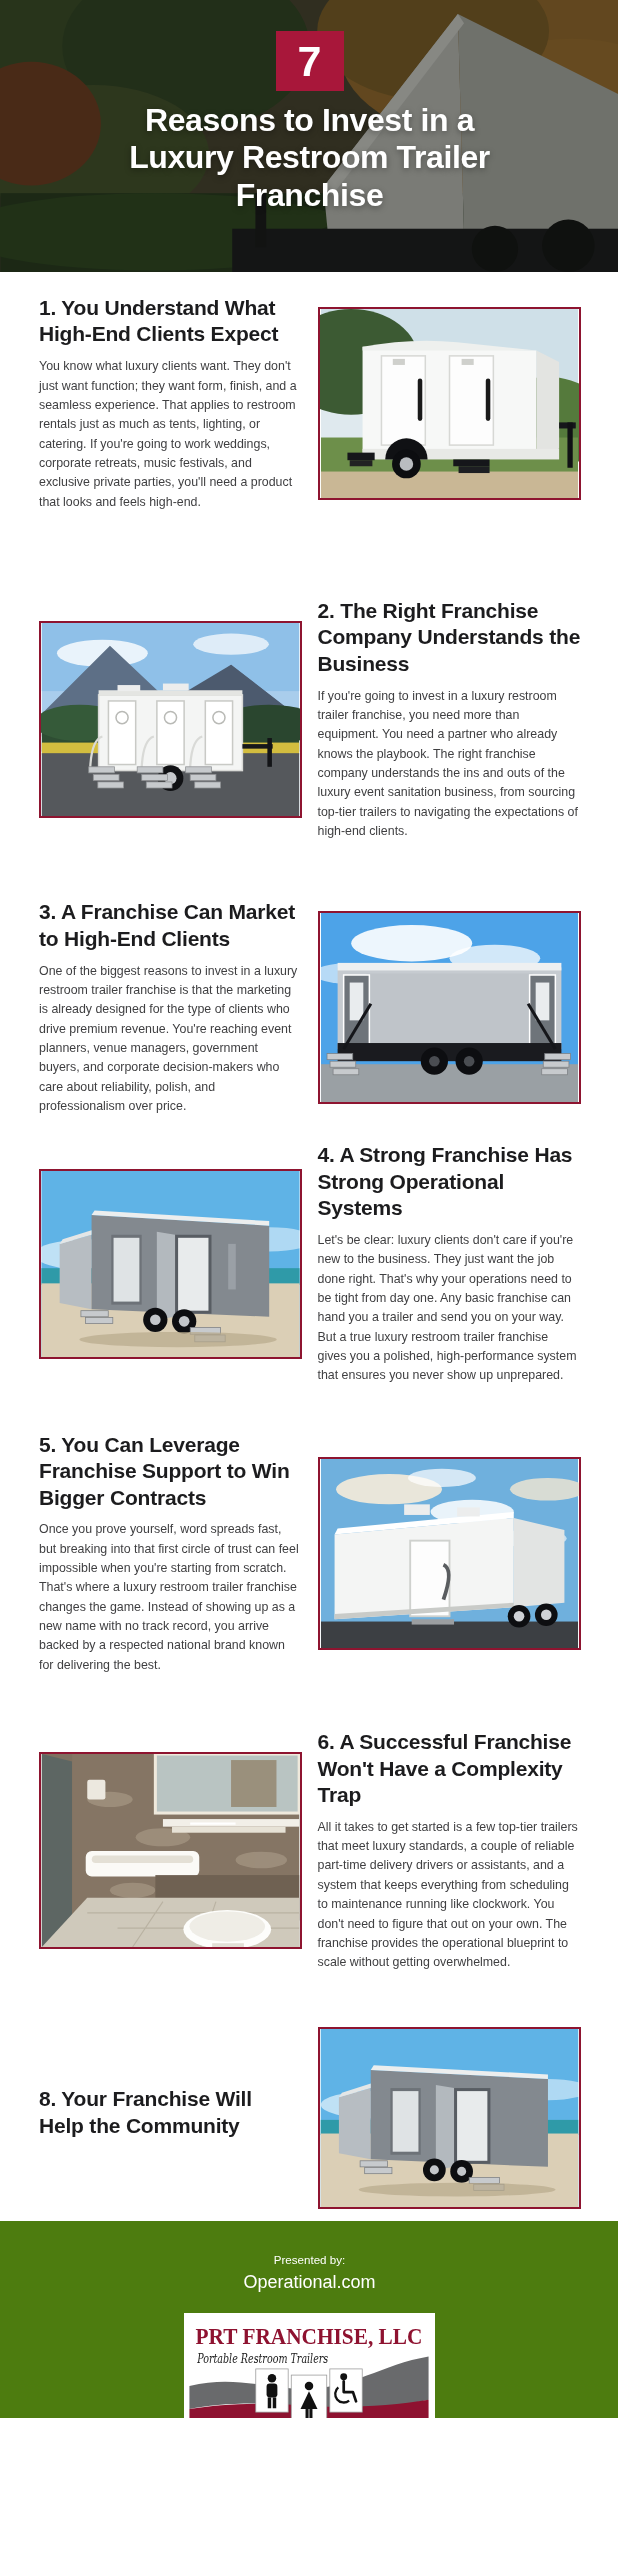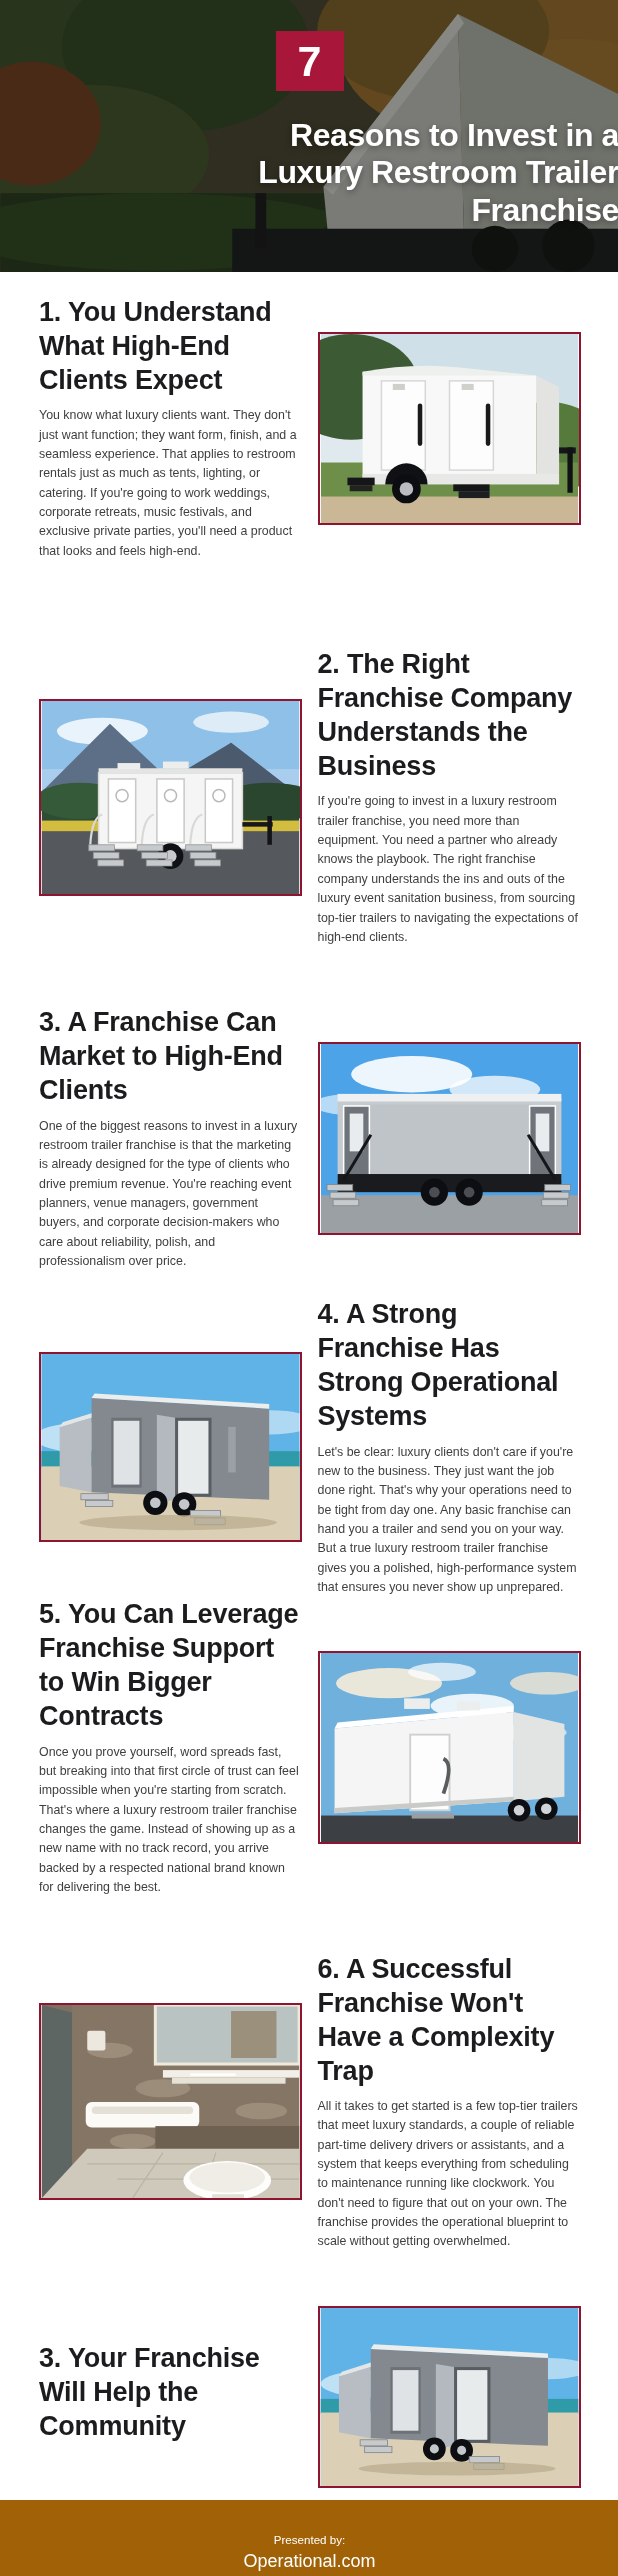--- a/index.html
+++ b/index.html
@@ -12,39 +12,39 @@
   
   .hero { position:relative; height:272px; overflow:hidden; background:#3b3a2c; }
   .hero-bg { position:absolute; left:0; top:0; width:619px; height:272px; display:block; }
   .hero-overlay { position:absolute; inset:0; background:rgba(20,22,16,.48); }
   .hero-badge {
     position:absolute; top:31px; left:50%; transform:translateX(-50%);
     width:68px; height:60px; background:#a8173a; color:#fff;
     font-size:43px; font-weight:bold; display:flex; align-items:center; justify-content:center;
   }
   .hero-title {
-    position:absolute; top:117px; left:0; width:100%; text-align:right;
+    position:absolute; top:102px; left:0; width:100%; text-align:center;
     color:#fff; font-weight:bold; font-size:32px; line-height:1.17; letter-spacing:-0.4px;
     text-shadow:0 1.5px 6.2px rgba(0,0,0,.35);
   }
   
   .section { display:flex; align-items:center; gap:15.5px; padding:0 39px; }
   .col-text { flex:0 0 263px; width:263px; }
   .col-img  { flex:0 0 263px; width:263px; }
   .section h2 {
-    margin:0 0 9.3px 0; font-size:27px; line-height:1.26; font-weight:bold;
+    margin:0 0 9.3px 0; font-size:21px; line-height:1.26; font-weight:bold;
     color:#1c1c1e; letter-spacing:-0.2px;
   }
   .section p { margin:0; font-size:12.4px; line-height:1.56; color:#3f3f41; }
   .photo { display:block; width:100%; border:2.3px solid #8e1430; background:#fff; }
   .mt-s1{margin-top:23px}.mt-s2{margin-top:86px}.mt-s3{margin-top:58px}
-  .mt-s4{margin-top:26px}.mt-s5{}.mt-s6{margin-top:54px}.mt-s7{margin-top:54px}
+  .mt-s4{margin-top:26px}.mt-s5{margin-top:46px}.mt-s6{margin-top:54px}.mt-s7{margin-top:54px}
   
   .footer {
-    margin-top:12.4px; height:300px; background:#a16207;
+    margin-top:12.4px; height:197px; background:#4d7c0f;
     text-align:center; padding-top:32.5px;
   }
   .footer .presented { color:#fff; font-size:11.6px; }
   .footer .site { color:#fff; font-size:18px; margin-top:5.4px; }
   .logo-frame {
     width:251px; margin:20px auto 0; background:#fff; padding:5.4px;
   }
   .logo-frame svg { display:block; }
 </style>
 </head>
@@ -314,21 +314,21 @@
     </svg>
   </div>
   <div class="col-text">
     <h2>6. A Successful Franchise Won't Have a Complexity Trap</h2>
     <p>All it takes to get started is a few top-tier trailers that meet luxury standards, a couple of reliable part-time delivery drivers or assistants, and a system that keeps everything from scheduling to maintenance running like clockwork. You don't need to figure that out on your own. The franchise provides the operational blueprint to scale without getting overwhelmed.</p>
   </div>
 </div>
 
 <div class="section mt-s7">
   <div class="col-text">
-    <h2>3. Your Franchise Will Help the Community</h2>
+    <h2>8. Your Franchise Will Help the Community</h2>
   </div>
   <div class="col-img">
     <svg class="photo" viewBox="0 0 340 235" height="182" aria-hidden="true">
       <rect width="340" height="235" fill="#5fb3e6"></rect>
       <ellipse cx="70" cy="100" rx="70" ry="18" fill="#fff" opacity=".6"></ellipse>
       <ellipse cx="300" cy="80" rx="55" ry="14" fill="#fff" opacity=".5"></ellipse>
       <rect y="120" width="340" height="20" fill="#2f9aa8"></rect>
       <rect y="138" width="340" height="97" fill="#dbcfb6"></rect>
 
       <polygon points="24,90 66,78 66,172 24,164" fill="#b7bdc2"></polygon>

